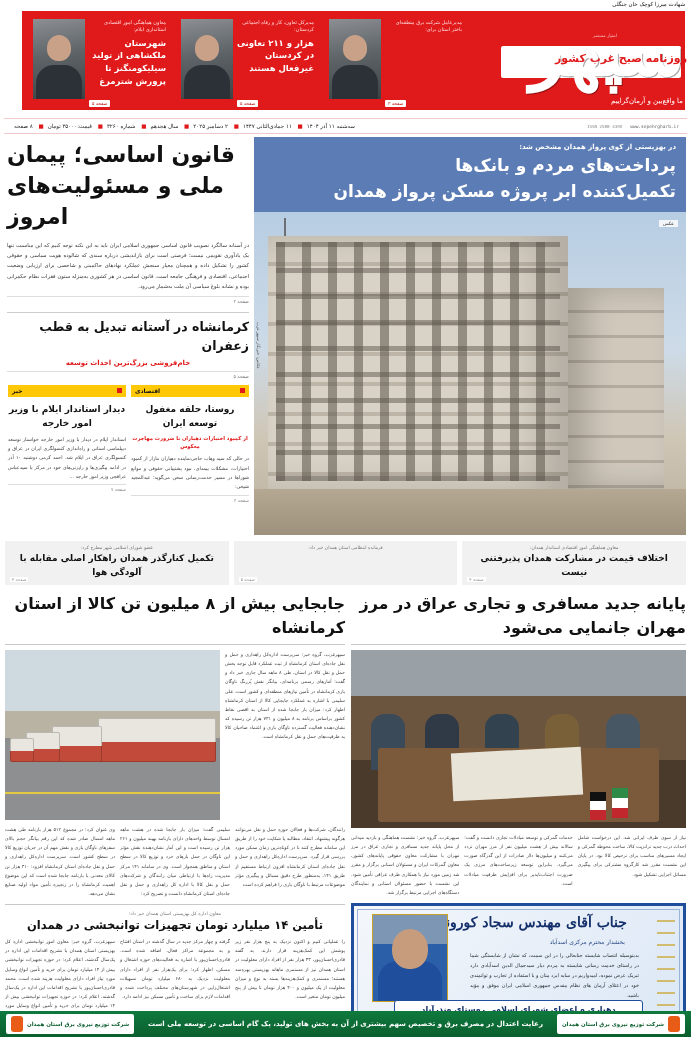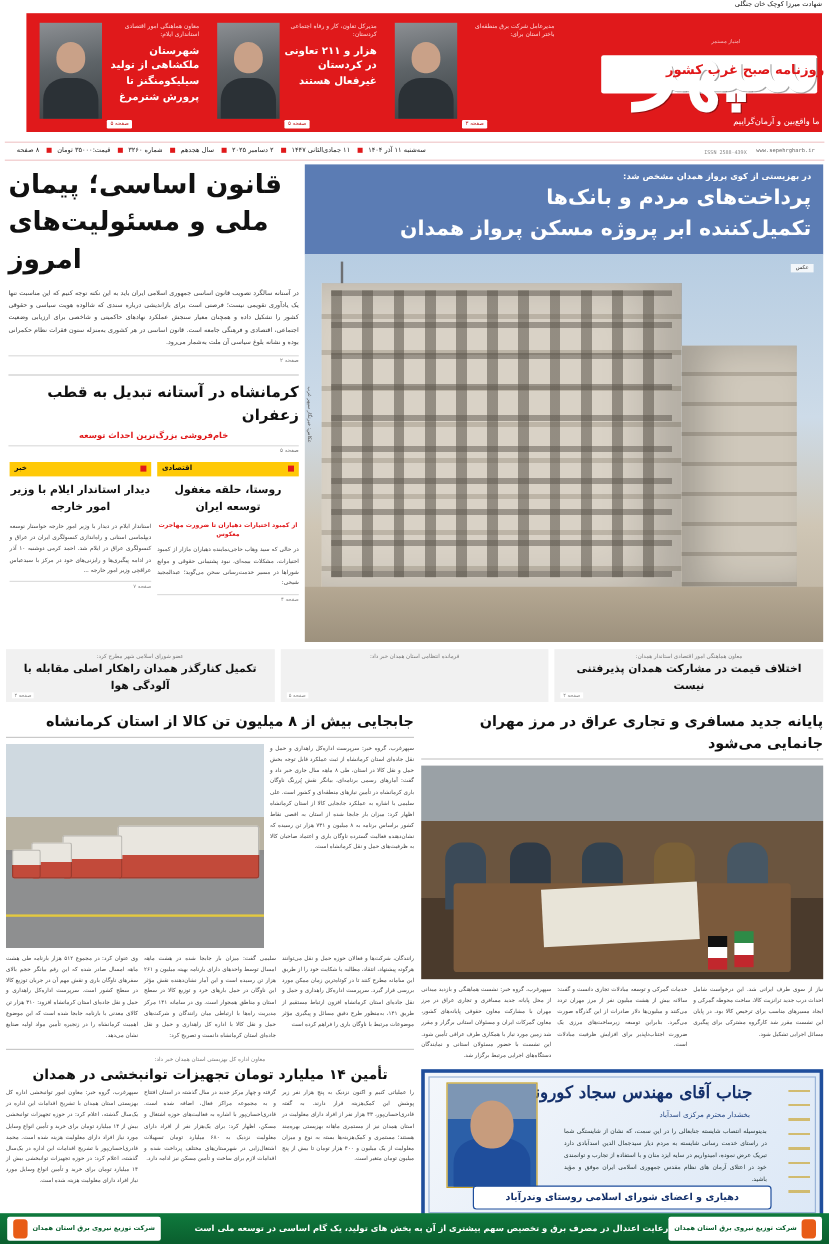--- a/index.html
+++ b/index.html
@@ -177,21 +177,21 @@
     flex:1; background:#f1f1f1; padding:4px 6px 5px 6px; text-align:center; position:relative;
   }
   .gbox .kick { font-size:4.6px; color:#777; }
   .gbox .hl { font-size:9px; font-weight:bold; line-height:1.55; color:#111; margin-top:2px;}
   .gbox .mt { position:absolute; left:5px; bottom:3px; font-size:4.2px; color:#888; background:#fff; padding:0 2px;}
 
   
   .lower { display:flex; gap:6px; margin-top:7px; }
   .low-left { width:341px; }
   .low-right { width:336px; }
-  .low-hl { font-size:12px; font-weight:bold; line-height:1.5; text-align:right; color:#111; }
+  .low-hl { font-size:16px; font-weight:bold; line-height:1.5; text-align:right; color:#111; }
   .low-rule { border-top:1px solid #c9c9c9; margin:4px 0 5px 0; }
 
   .lr-media { display:flex; gap:5px; margin-top:5px; }
   .truckphoto {
     width:215px; height:170px; position:relative; overflow:hidden;
     background: linear-gradient(180deg,#cfd9e0 0 36%,#b9b3a3 36% 52%,#8d8d8d 52% 100%);
   }
   .truckphoto .road { position:absolute; left:0; right:0; bottom:0; height:78px; background:#8e8f90; }
   .truckphoto .line { position:absolute; left:0; right:0; bottom:26px; height:2px; background:#e3c93f; }
   .truckphoto .t {
@@ -259,21 +259,21 @@
   }
   .ad-orn { position:absolute; right:8px; top:14px; width:18px; height:96px;
     background: repeating-linear-gradient(180deg,#c9a227 0 2px, transparent 2px 12px); opacity:.65;}
 
   
   .footer {
     position:absolute; left:0; right:0; bottom:0; height:26px;
     background: linear-gradient(180deg,#0f7a3d 0%,#0a5e2e 100%);
     display:flex; align-items:center; justify-content:space-between; padding:0 6px;
   }
-  .footer .msg { flex:1; color:#fff; font-size:7px; font-weight:bold; }
+  .footer .msg { flex:1; text-align:center; color:#fff; font-size:7px; font-weight:bold; }
   .footer .brand {
     background:#fff; border-radius:2px; padding:2px 5px; display:flex; align-items:center; gap:4px;
   }
   .footer .brand .nm { font-size:5.5px; color:#0a5e2e; font-weight:bold; }
   .footer .bulb { width:12px; height:16px; background:#e85c17; border-radius:3px; }
 </style>
 </head>
 <body>
 
 <div class="page">

